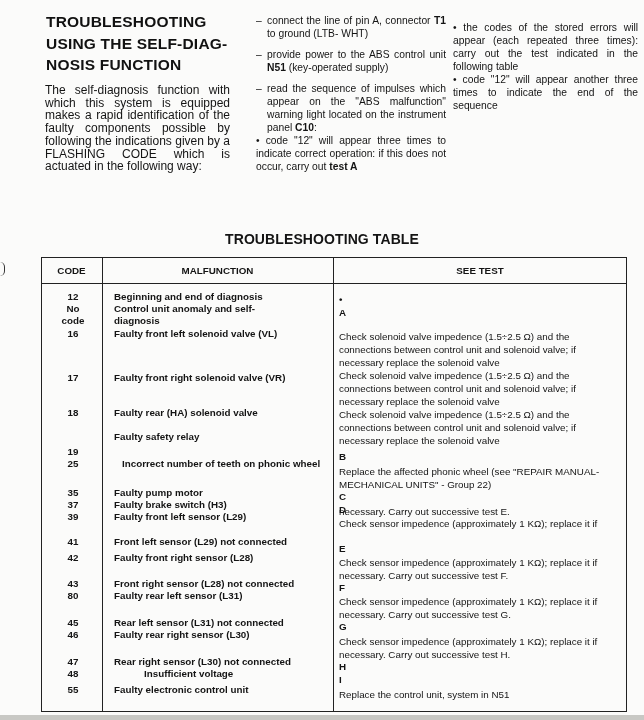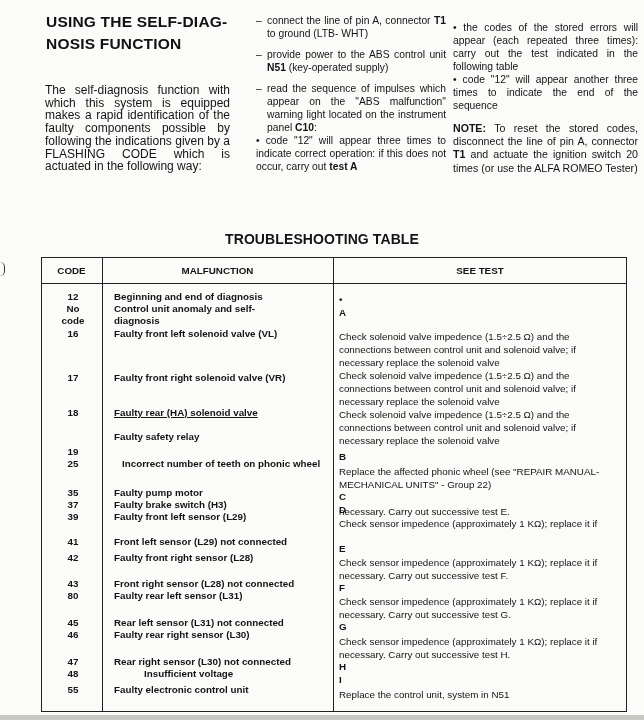--- a/index.html
+++ b/index.html
@@ -52,20 +52,21 @@
   .test.letter { font-weight: bold; }
   .page-edge {
     left: 0; top: 715px; width: 644px; height: 5px; background: #c8c8c4;
   }
   .margin-mark { left: 0; top: 262px; width: 4px; height: 14px; border-right: 1.5px solid #333; border-radius: 0 8px 8px 0; }
 </style>
 </head>
 <body>
 
 <div class="abs h1">
+  <div>TROUBLESHOOTING</div>
   <div>USING THE SELF-DIAG-</div>
   <div>NOSIS FUNCTION</div>
 </div>
 
 <div class="abs intro">The self-diagnosis function with which this system is equipped makes a rapid identification of the faulty components possible by following the indications given by a FLASHING CODE which is actuated in the following way:</div>
 
 <div class="abs col2">
   <div class="item">
     <span class="dash">–</span>
     <span>connect the line of pin A, connector </span><b>T1</b><span> to ground (LTB- WHT)</span>
@@ -79,23 +80,20 @@
     <span>read the sequence of impulses which appear on the "ABS malfunction" warning light located on the instrument panel </span><b>C10</b><span>:</span>
   </div>
   <div class="bullet-line">
     <span>• code "12" will appear three times to indicate correct operation: if this does not occur, carry out </span><b>test A</b>
   </div>
 </div>
 
 <div class="abs col3">
   <div>• the codes of the stored errors will appear (each repeated three times): carry out the test indicated in the following table</div>
   <div>• code "12" will appear another three times to indicate the end of the sequence</div>
-  <div class="note">
-    <b>NOTE:</b><span> To reset the stored codes, disconnect the line of pin A, connector </span><b>T1</b><span> and actuate the ignition switch 20 times (or use the ALFA ROMEO Tester)</span>
-  </div>
 </div>
 
 <div class="abs margin-mark"></div>
 
 <div class="abs table-title">TROUBLESHOOTING TABLE</div>
 
 <div class="abs table-frame"></div>
 <div class="vline" style="left:102px"></div>
 <div class="vline" style="left:333px"></div>
 <div class="hline"></div>
@@ -109,21 +107,21 @@
     <div class="abs cell mal" style="top: 291px;">Beginning and end of diagnosis</div>
     <div class="abs cell code" style="top: 303px;">No</div>
     <div class="abs cell mal" style="top: 303px;">Control unit anomaly and self-</div>
     <div class="abs cell code" style="top: 315px;">code</div>
     <div class="abs cell mal" style="top: 315px;">diagnosis</div>
     <div class="abs cell code" style="top: 328px;">16</div>
     <div class="abs cell mal" style="top: 328px;">Faulty front left solenoid valve (VL)</div>
     <div class="abs cell code" style="top: 372px;">17</div>
     <div class="abs cell mal" style="top: 372px;">Faulty front right solenoid valve (VR)</div>
     <div class="abs cell code" style="top: 407px;">18</div>
-    <div class="abs cell mal" style="top: 407px; text-decoration: underline;">Faulty rear (HA) solenoid valve</div>
+    <div class="abs cell mal" style="top: 407px;">Faulty rear (HA) solenoid valve</div>
     <div class="abs cell code" style="top: 446px;">19</div>
     <div class="abs cell mal" style="top: 431px;">Faulty safety relay</div>
     <div class="abs cell code" style="top: 458px;">25</div>
     <div class="abs cell mal" style="top: 458px; margin-left: 8px;">Incorrect number of teeth on phonic wheel</div>
     <div class="abs cell code" style="top: 487px;">35</div>
     <div class="abs cell mal" style="top: 487px;">Faulty pump motor</div>
     <div class="abs cell code" style="top: 499px;">37</div>
     <div class="abs cell mal" style="top: 499px;">Faulty brake switch (H3)</div>
     <div class="abs cell code" style="top: 511px;">39</div>
     <div class="abs cell mal" style="top: 511px;">Faulty front left sensor (L29)</div>

